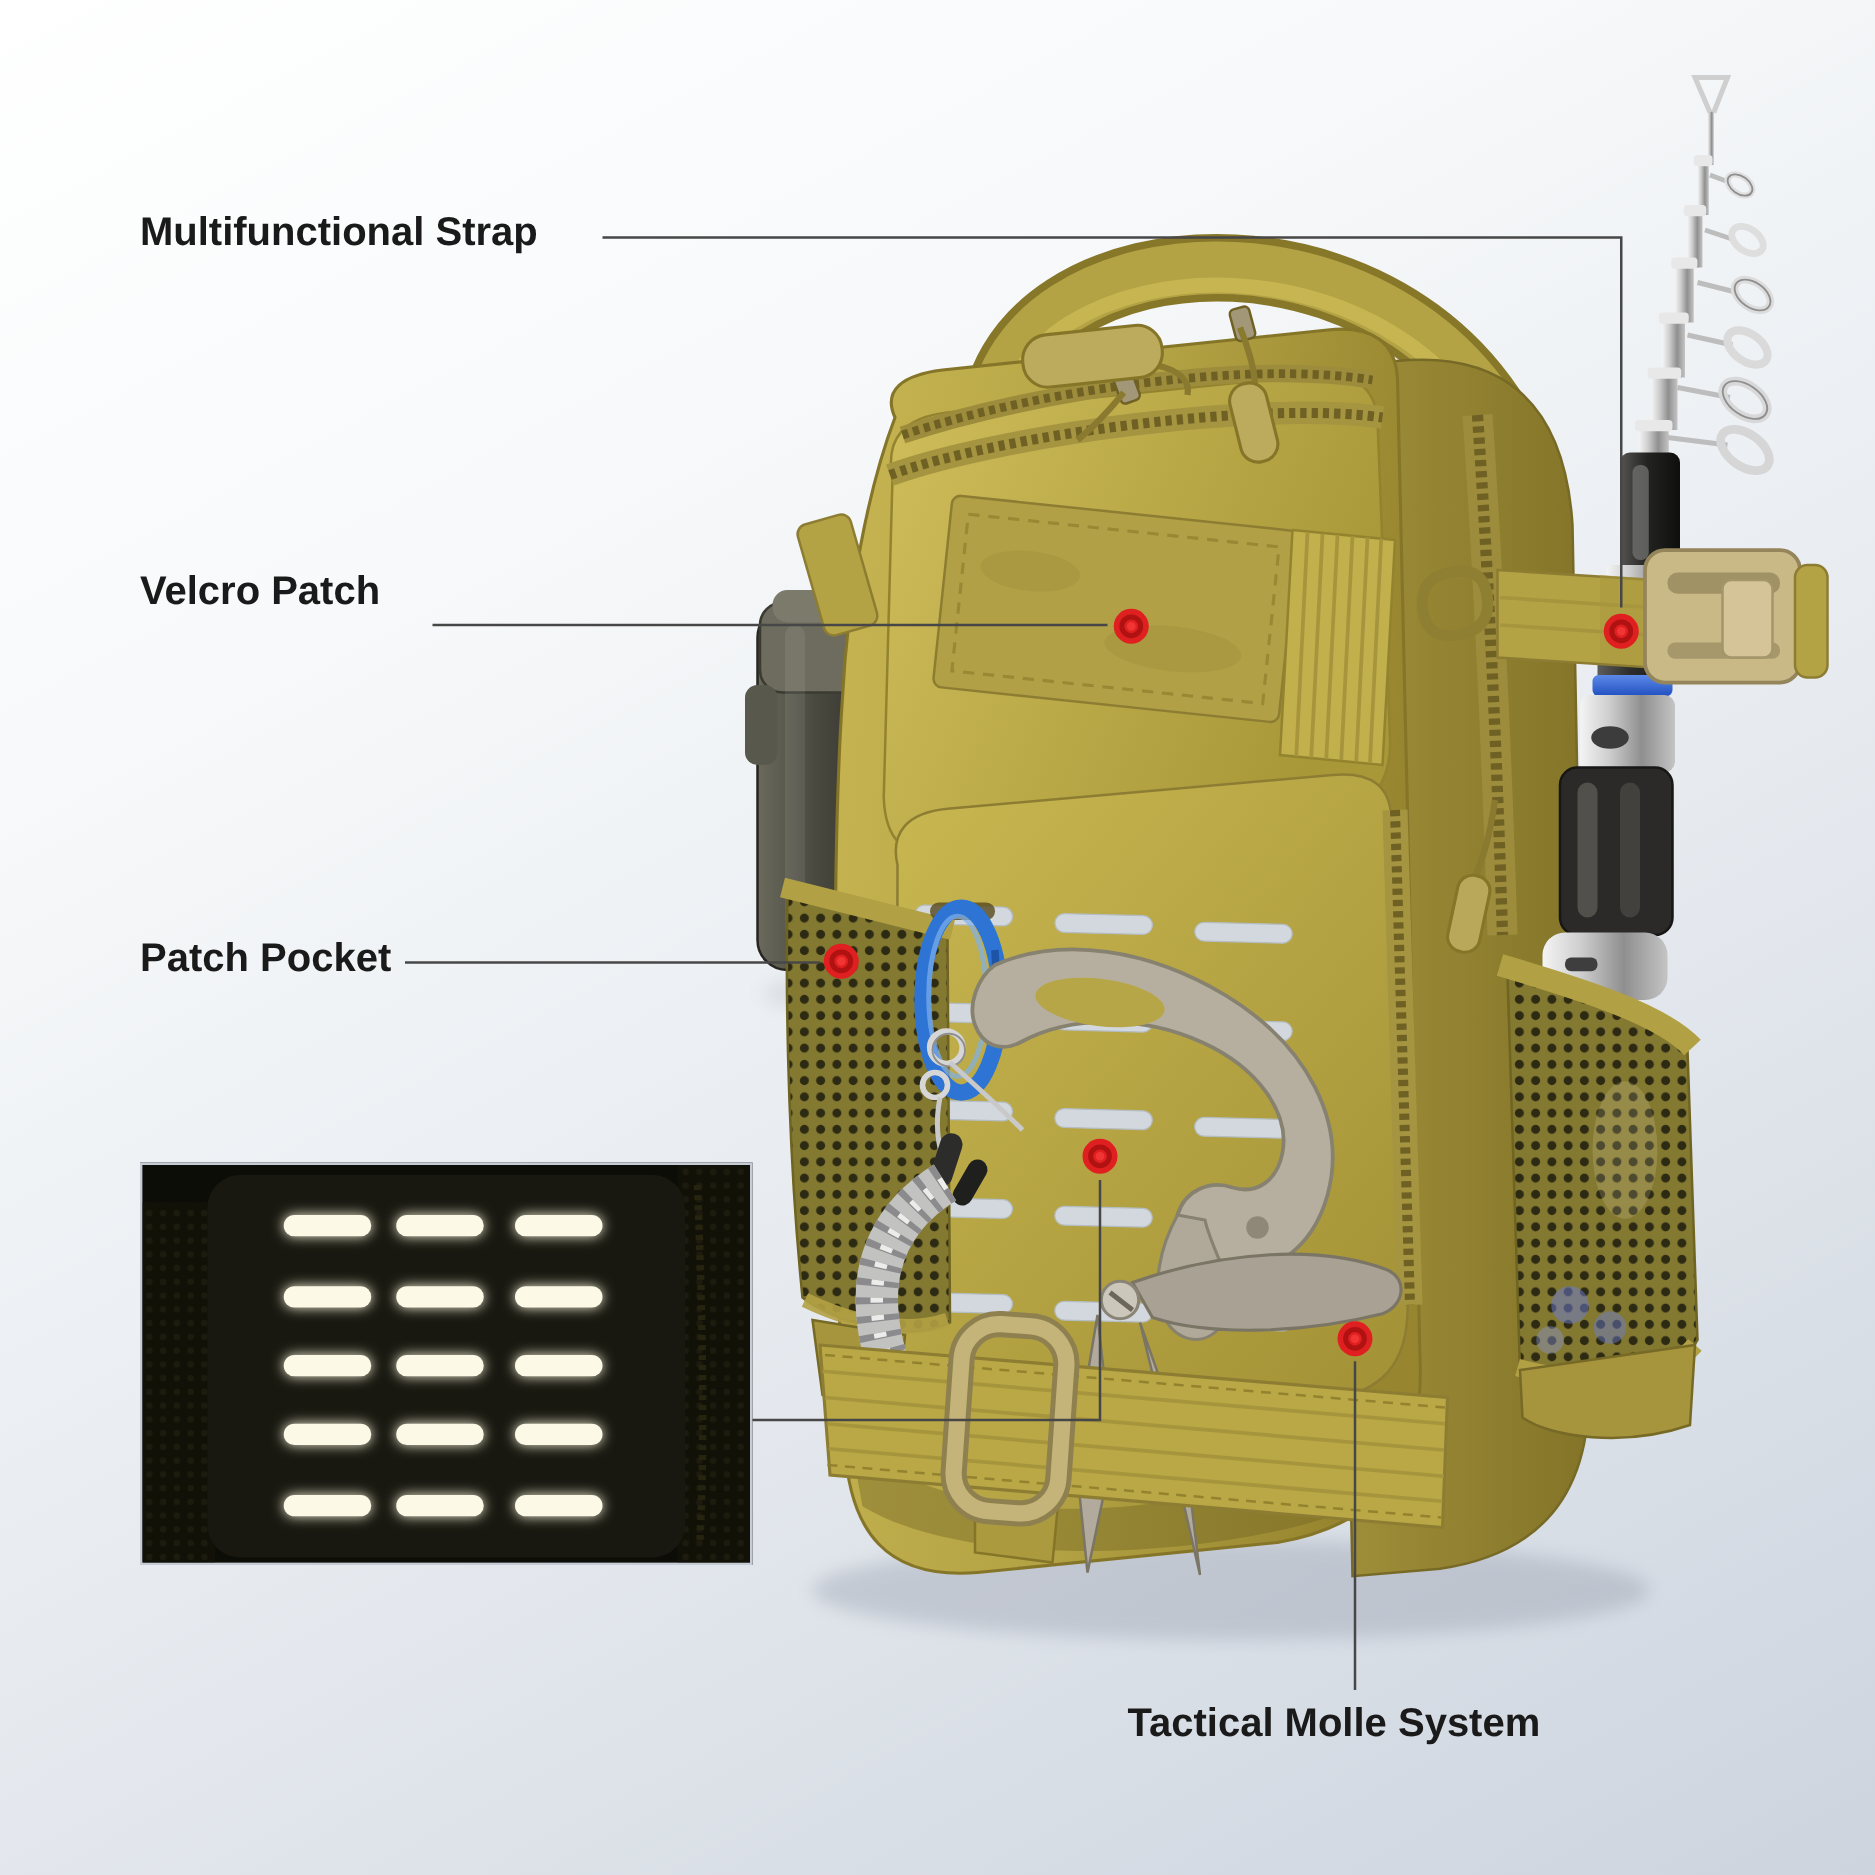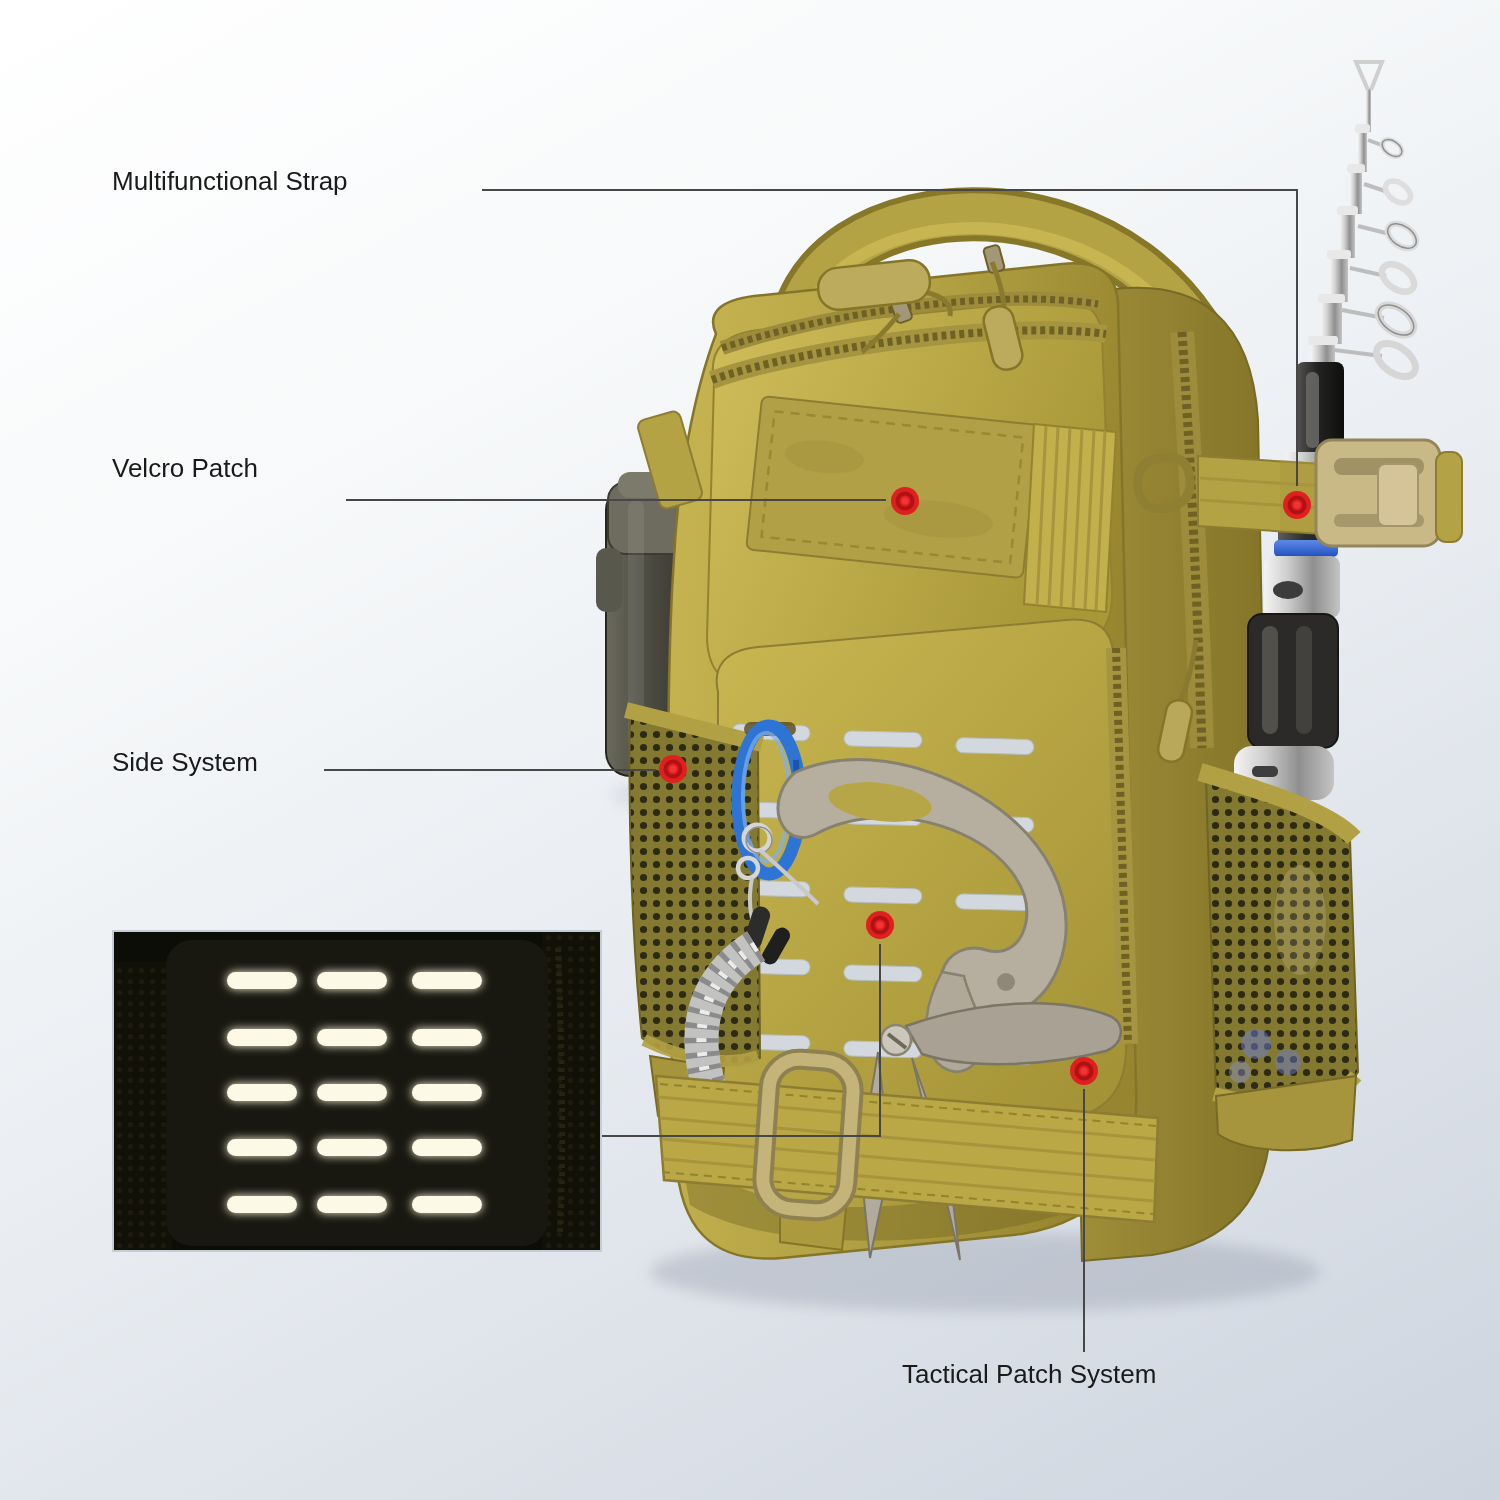--- a/index.html
+++ b/index.html
@@ -3,22 +3,22 @@
 <meta charset="utf-8">
 <style>
   html,body{margin:0;padding:0;background:#ffffff;}
   .stage{
     position:relative;width:1500px;height:1500px;overflow:hidden;
     background:linear-gradient(152deg,#ffffff 0%,#f7f9fa 28%,#e7ebf0 58%,#cdd4de 100%);
     font-family:"Liberation Sans",sans-serif;
   }
   .art,.overlay{position:absolute;left:0;top:0;width:1500px;height:1500px;}
   .callout-label{
-    position:absolute;font-size:26px;line-height:1.15;color:#1a1a1a;
-    letter-spacing:0px;white-space:nowrap;
+    position:absolute;font-size:32px;line-height:1.15;color:#1a1a1a;
+    letter-spacing:0px;white-space:nowrap;font-weight:bold;
   }
   .inset{
     position:absolute;left:112px;top:930px;width:486px;height:318px;
     border:2px solid #c6ccd5;box-sizing:content-box;background:#0d0d07;
   }
   .inset svg{display:block;width:100%;height:100%;}
 </style>
 </head>
 <body>
 
@@ -362,16 +362,16 @@
       <g transform="translate(1084,1071)">
         <circle r="14" fill="#e02020"></circle>
           <circle r="7.5" fill="none" stroke="#b01212" stroke-width="4"></circle>
           <circle r="3.5" fill="#f13434"></circle>
       </g>
     </g>
   </svg>
 
   <div class="callout-label" style="left:112px;top:167px;">Multifunctional Strap</div>
   <div class="callout-label" style="left:112px;top:454px;">Velcro Patch</div>
-  <div class="callout-label" style="left:112px;top:748px;">Side System</div>
-  <div class="callout-label" style="left:902px;top:1360px;">Tactical Patch System</div>
+  <div class="callout-label" style="left:112px;top:748px;">Patch Pocket</div>
+  <div class="callout-label" style="left:902px;top:1360px;">Tactical Molle System</div>
 
 </div>
 
 </body></html>

